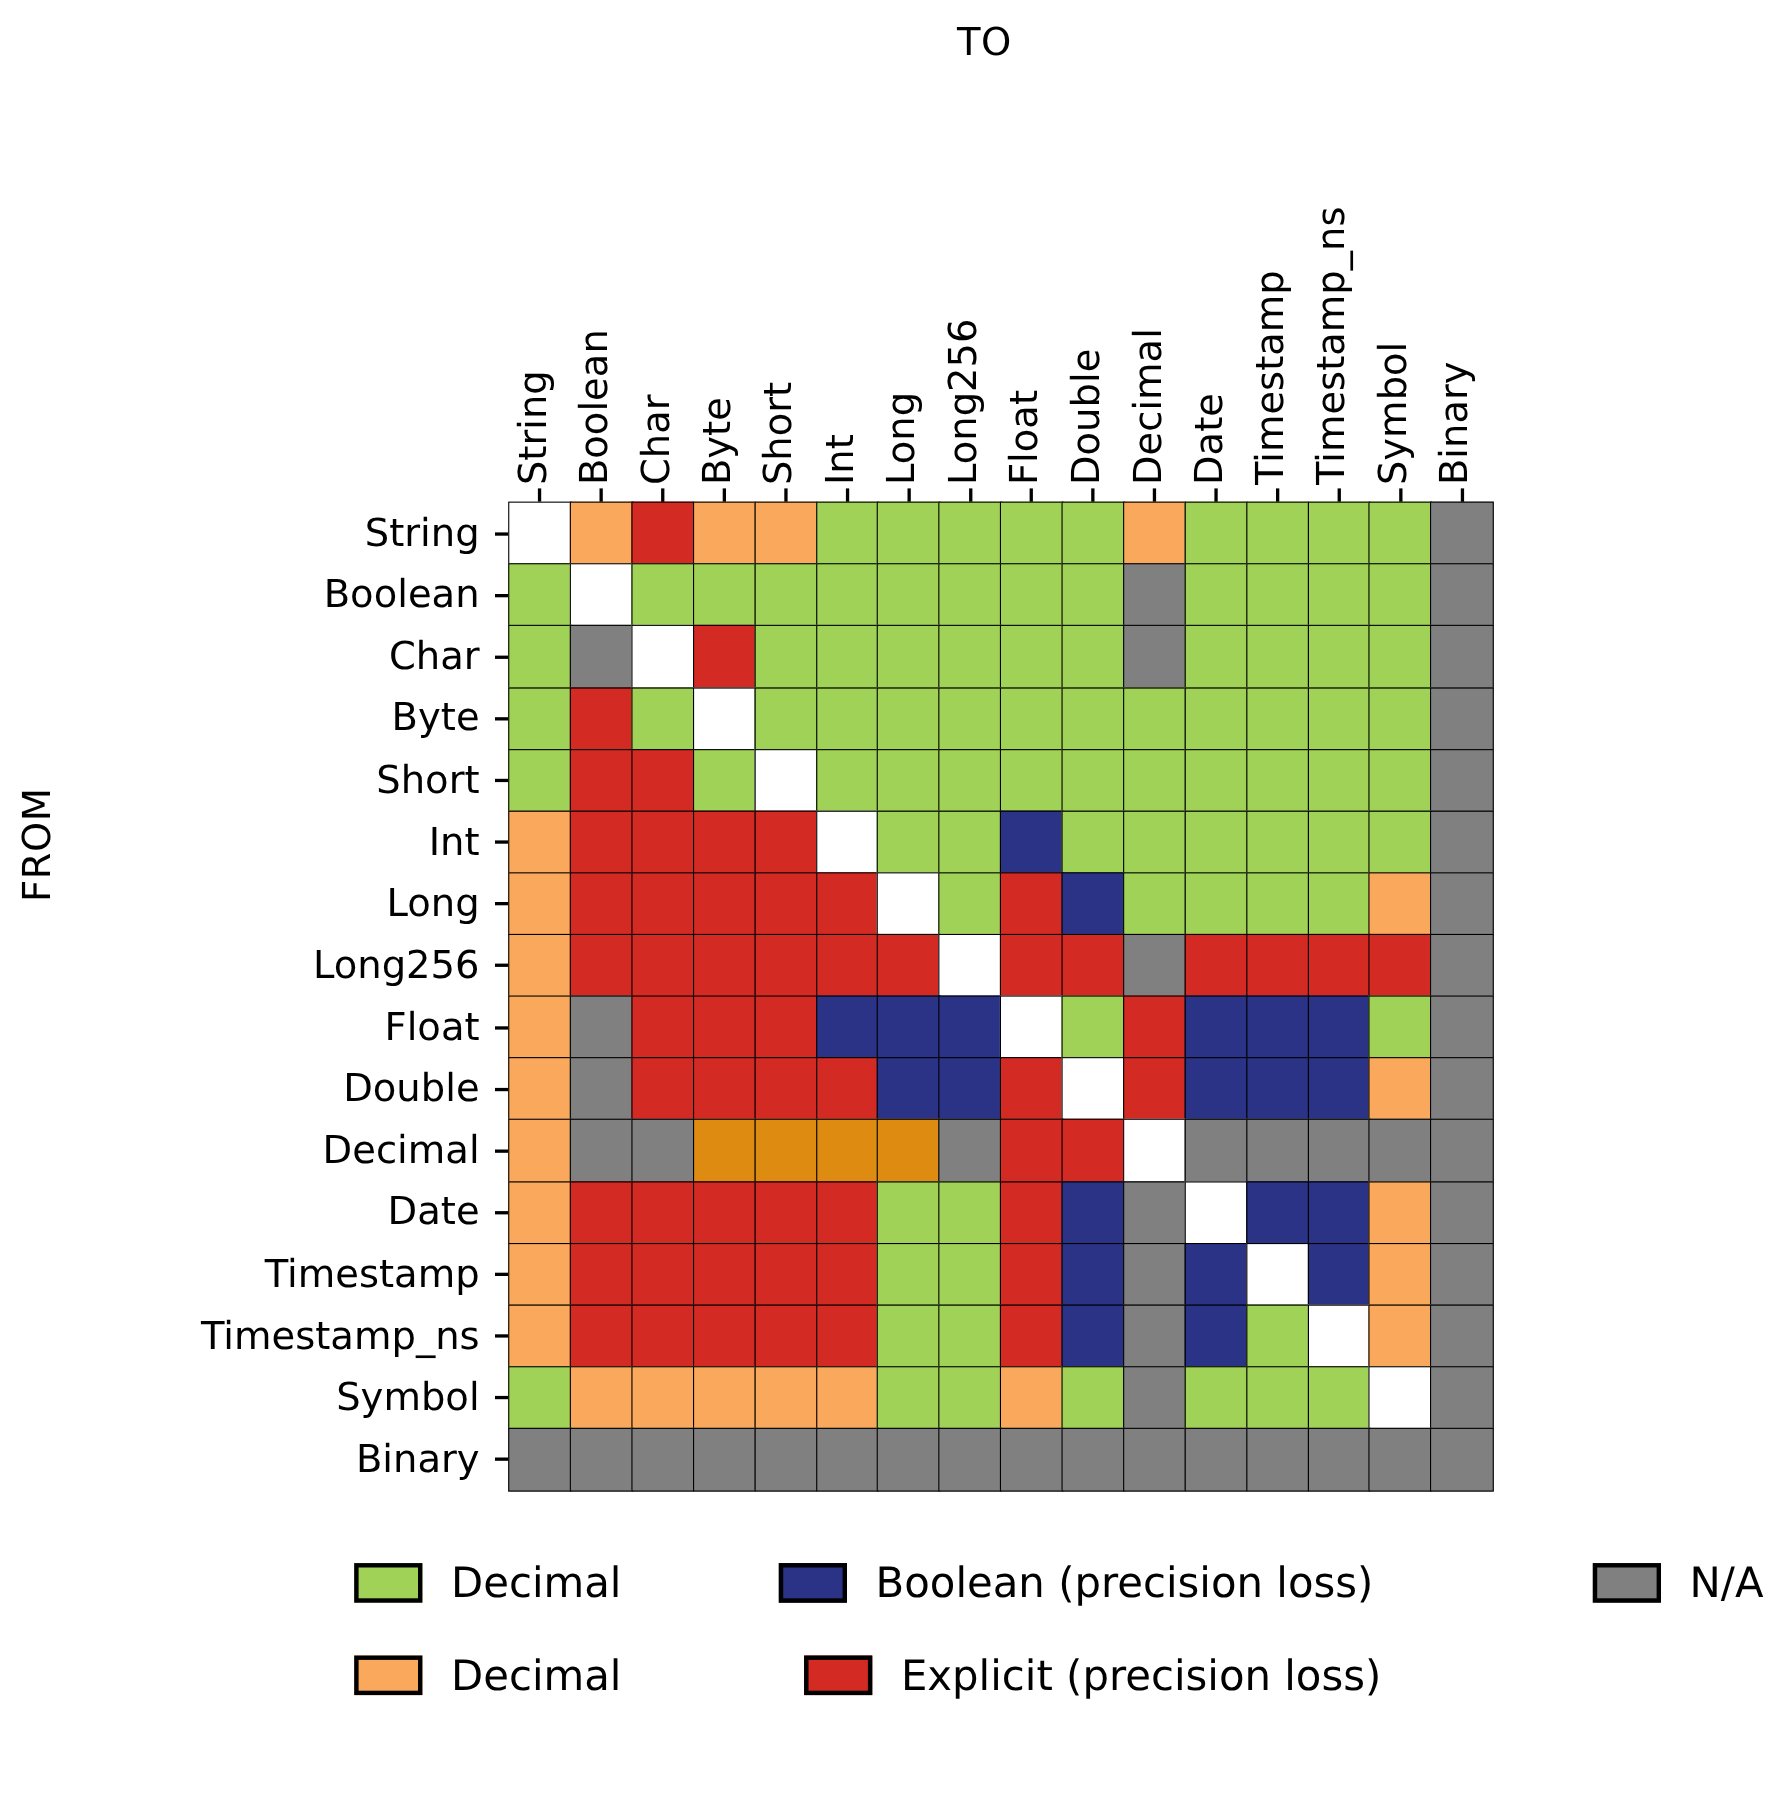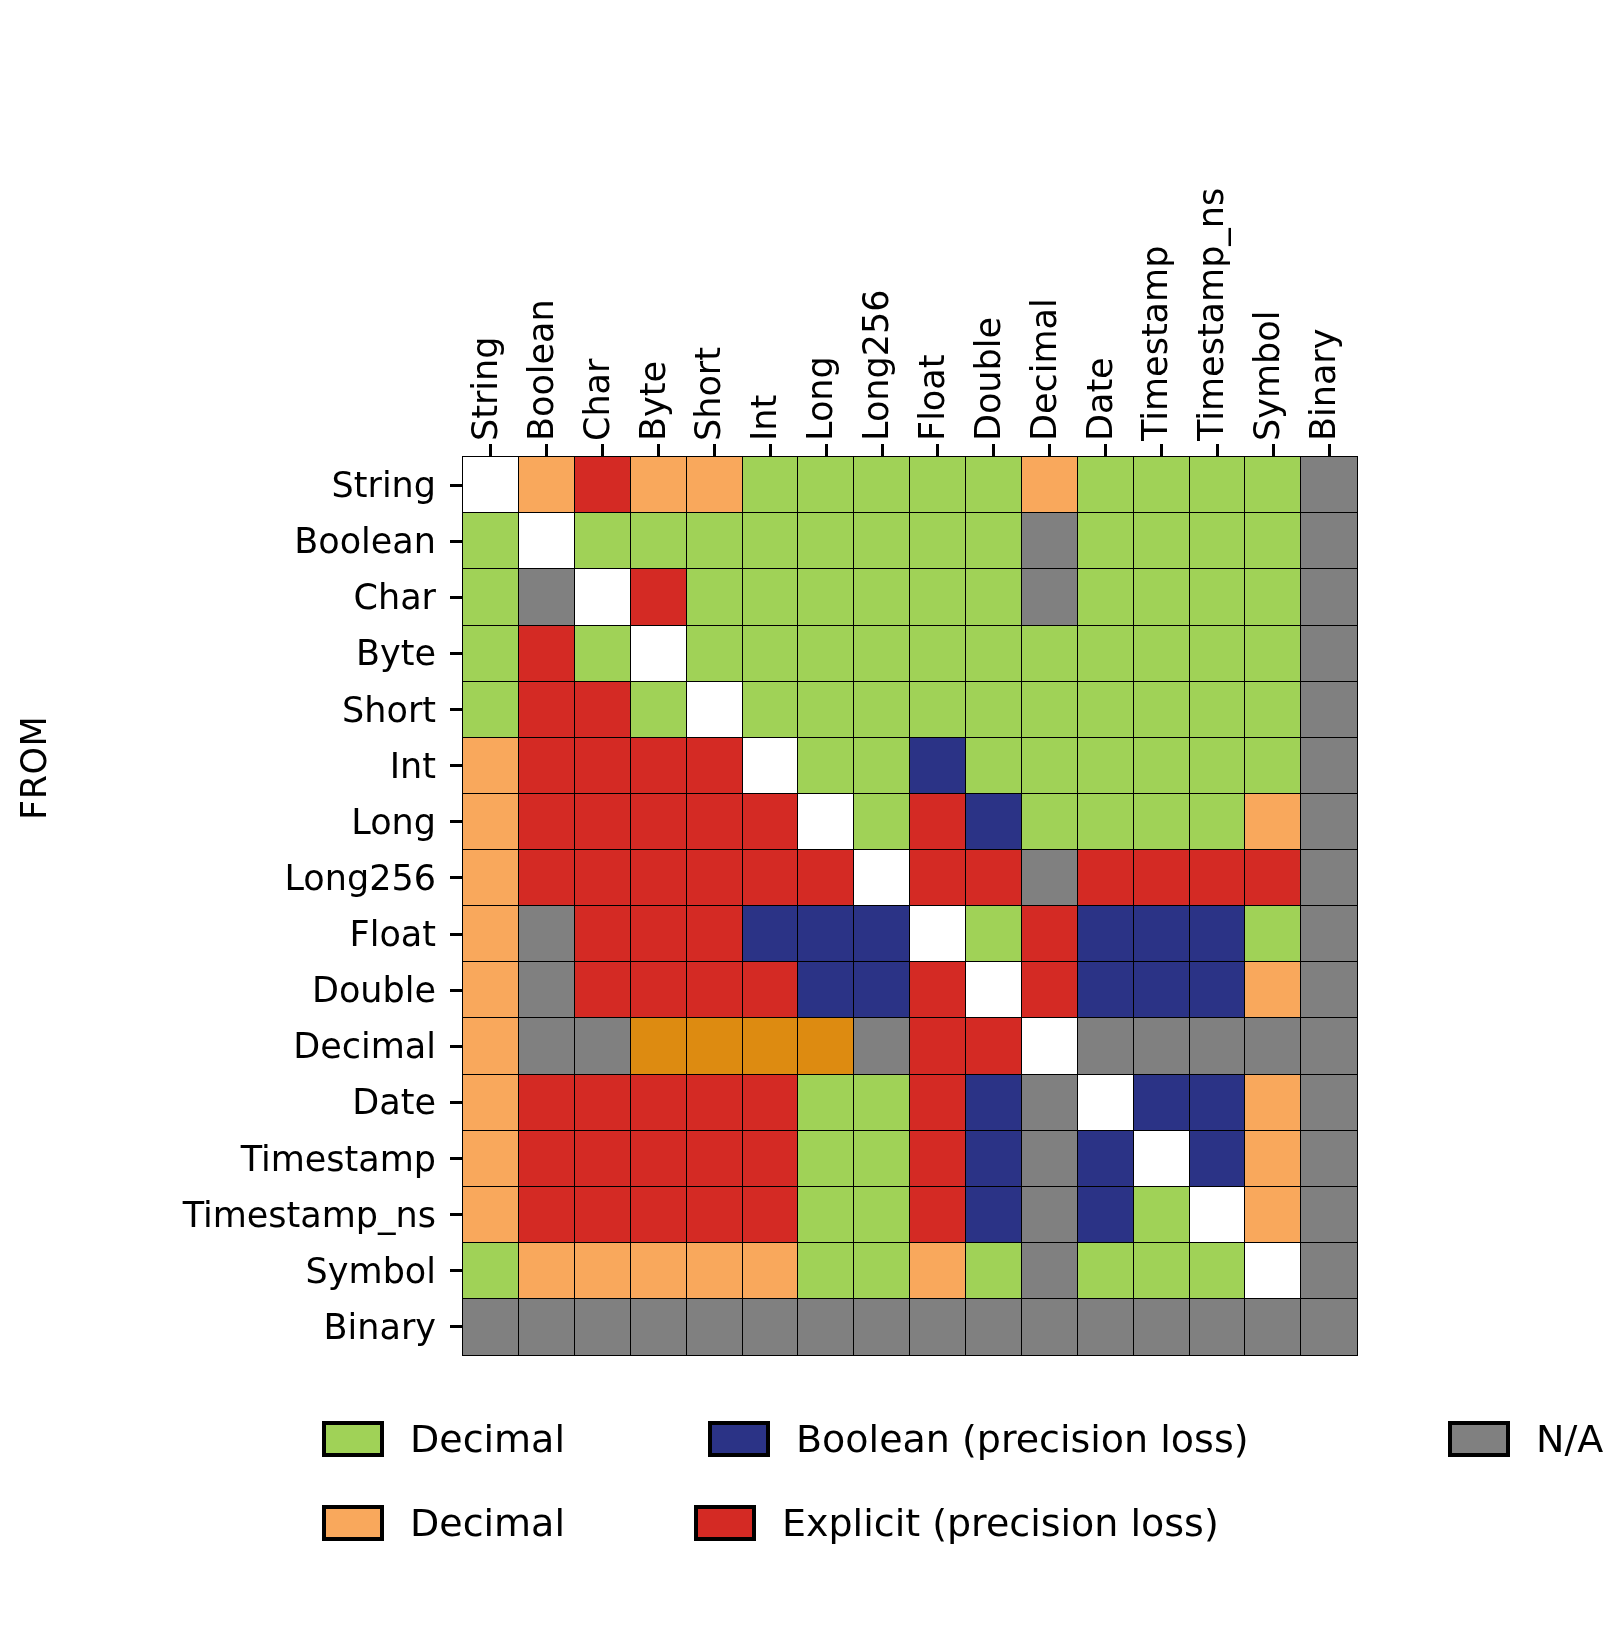--- a/index.html
+++ b/index.html
@@ -99,20 +99,23 @@
     font-size:38px;
     line-height:38px;
     white-space:nowrap;
   }
 </style>
 </head>
 <body>
 
 <div id="root">
 
+  <div class="top-title">
+    <span>TO</span>
+  </div>
 
   <div class="from-title">FROM</div>
 
   <div class="col-labels" id="col-labels">
       <div class="col-label" style="left: 39.9375px;">String</div>
       <div class="col-label" style="left: 95.8125px;">Boolean</div>
       <div class="col-label" style="left: 151.688px;">Char</div>
       <div class="col-label" style="left: 207.562px;">Byte</div>
       <div class="col-label" style="left: 263.438px;">Short</div>
       <div class="col-label" style="left: 319.312px;">Int</div>
@@ -452,19 +455,19 @@
         <div class="leg-text">Boolean (precision loss)</div>
       </div>
       <div class="leg-item" style="left: 1148px; top: 8px;">
         <div class="swatch" style="background: rgb(128, 128, 128);"></div>
         <div class="leg-text">N/A</div>
       </div>
       <div class="leg-item" style="left: 22px; top: 92px;">
         <div class="swatch" style="background: rgb(249, 168, 92);"></div>
         <div class="leg-text">Decimal</div>
       </div>
-      <div class="leg-item" style="left: 394px; top: 92px;">
+      <div class="leg-item" style="left: 431px; top: 92px;">
         <div class="swatch" style="background: rgb(212, 42, 36);"></div>
         <div class="leg-text">Explicit (precision loss)</div>
       </div>
     </div>
 
 </div>
 
 </body></html>

